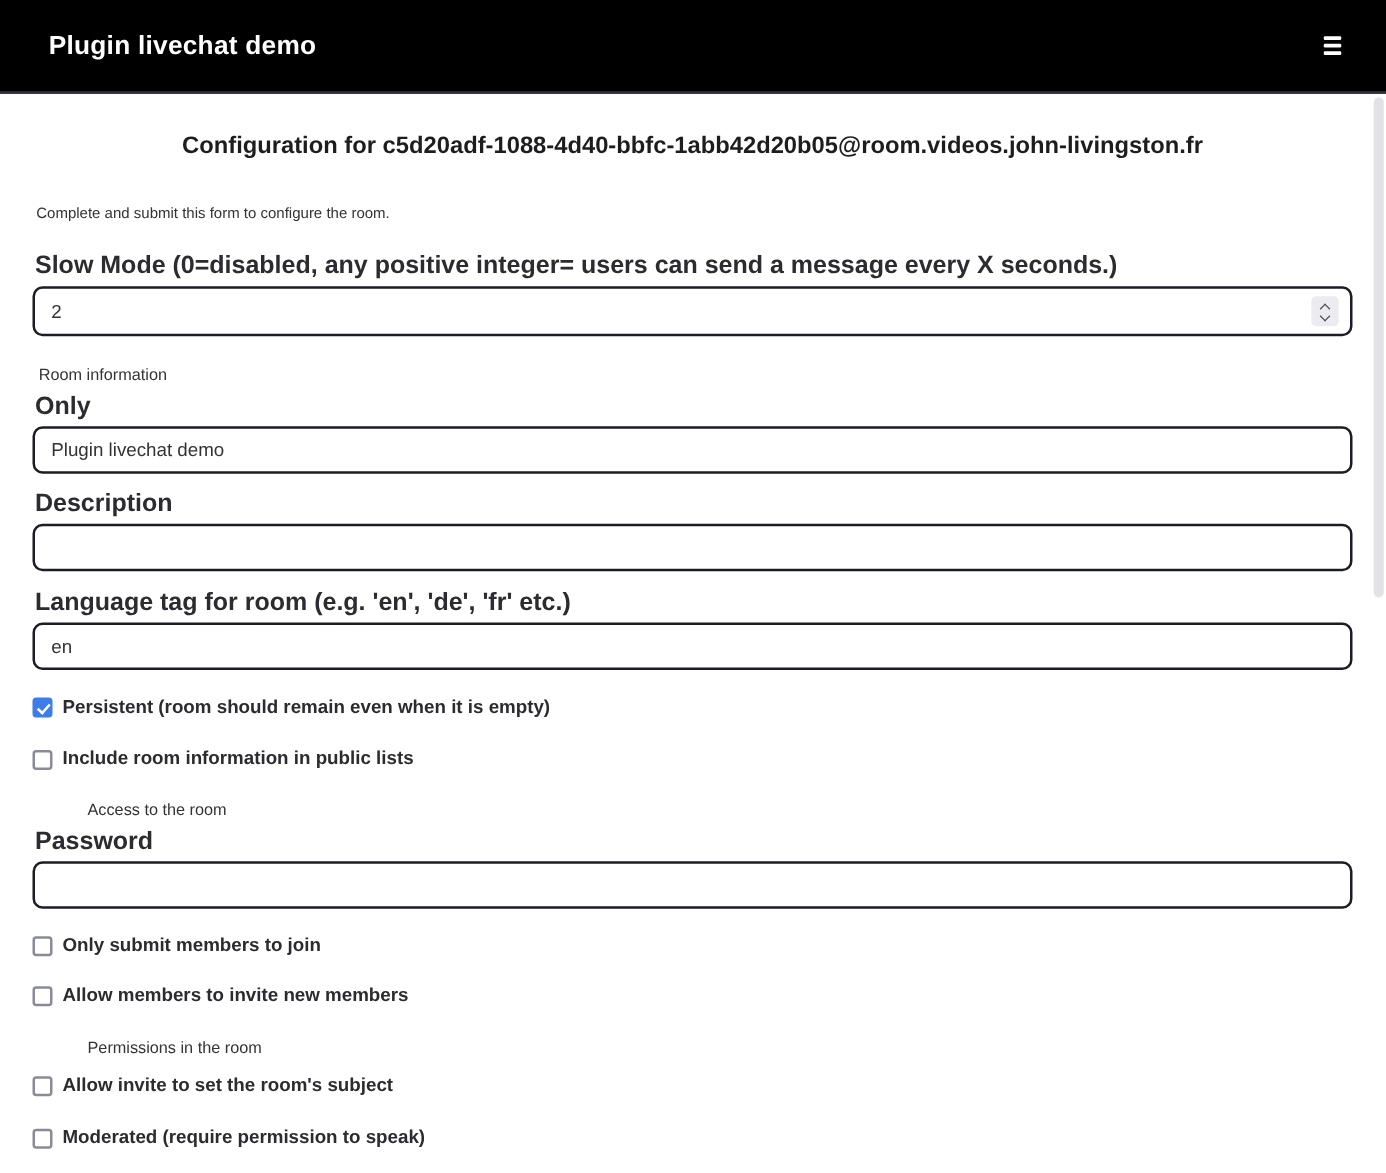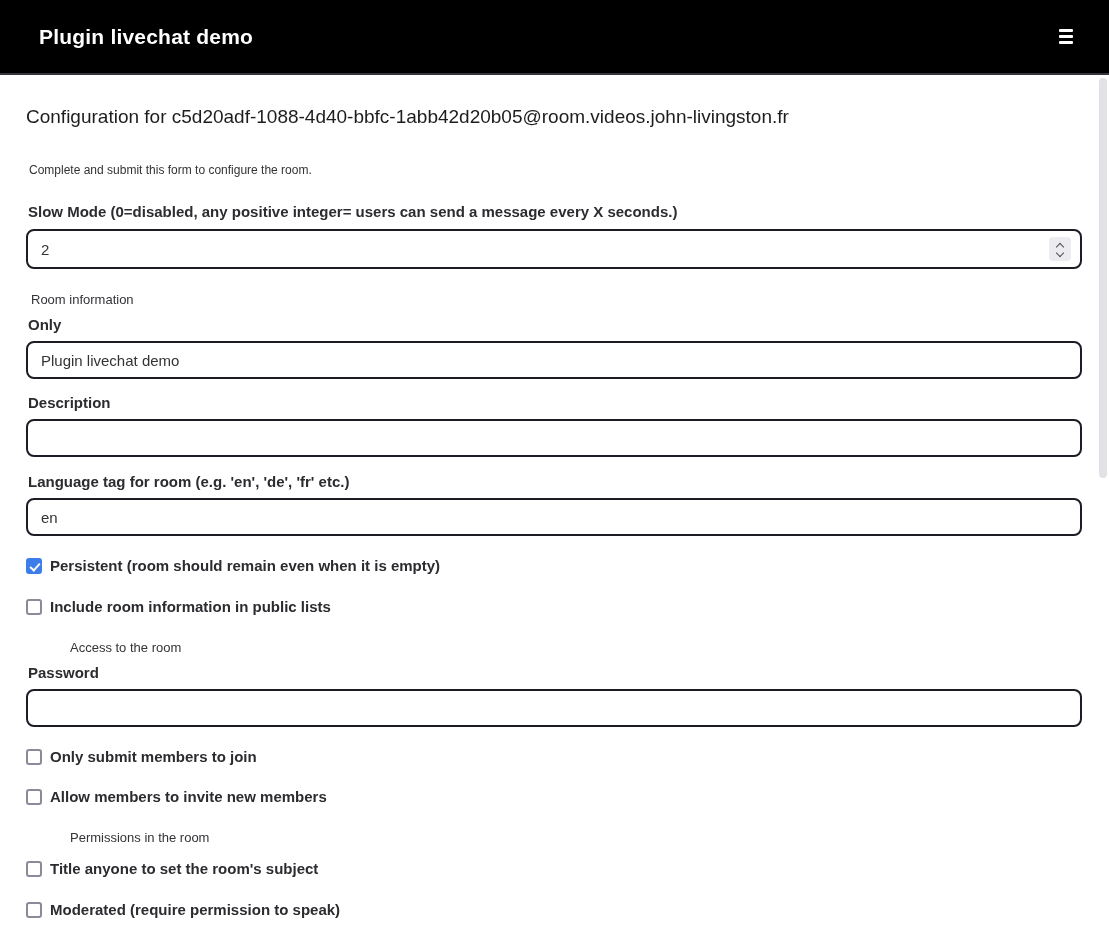--- a/index.html
+++ b/index.html
@@ -12,27 +12,27 @@
     padding:0 36px 0 39px; border-bottom:2px solid #35353d;
   }
   .header-title { color:#ffffff; font-size:21px; font-weight:700; letter-spacing:.2px; }
   .menu-btn { margin-left:auto; background:none; border:none; cursor:pointer;
               display:flex; flex-direction:column; gap:3px; padding:4px 0; }
   .menu-btn .bar { width:14px; height:3px; background:#ffffff; border-radius:1px; }
 
   
   .main { padding:0 27px 0 26px; }
   .page-heading {
-    margin-top:30px; text-align:left; font-size:19px; font-weight:400;
+    margin-top:30px; text-align:center; font-size:19px; font-weight:700;
     color:#1d1d1f; line-height:24px;
   }
   .intro { margin:33px 0 0 3px; font-size:12px; color:#333333; line-height:16px; }
 
   .field-label {
-    display:block; margin:26px 0 0 2px; font-size:15px; font-weight:700;
+    display:block; margin:26px 0 0 2px; font-size:20px; font-weight:700;
     color:#2b2b30; line-height:16px;
   }
   .field-label.tight { margin-top:9px; }
   .field-label.mid   { margin-top:16px; }
 
   .section-label { margin:23px 0 0 5px; font-size:13px; font-weight:400;
                    color:#333338; line-height:16px; }
 
   .text-input {
     display:block; width:100%; height:38px; margin-top:8px;
@@ -65,21 +65,21 @@
     border:2px solid #8a8a99; background:#ffffff; position:relative;
   }
   .cbx.checked { border-color:#3d7de9; background:#3d7de9; }
   .cbx.checked::after {
     content:""; position:absolute; left:4px; top:1px; width:4px; height:8px;
     border-right:2px solid #ffffff; border-bottom:2px solid #ffffff;
     transform:rotate(42deg);
   }
   .cbx-label { margin-left:8px; font-size:15px; font-weight:700; color:#2b2b30; line-height:18px; }
 
-  .mt21 { margin-top:21px; } .mt22 { margin-top:22px; } .mt23 { margin-top:23px; }
+  .mt21 { margin-top:21px; } .mt22 { margin-top:22px; } .mt23 { margin-top:23px;align-items:flex-end; }
   .mt24 { margin-top:24px; } .mt14 { margin-top:14px; }
   .section-label.mt24 { margin-top:24px;margin-left:44px; }
 
   
   .scroll-thumb {
     position:fixed; right:2px; top:78px; width:8px; height:400px;
     background:#e2e2e6; border-radius:4px;
   }
 </style>
 </head>
@@ -142,21 +142,21 @@
 
   <label class="check-row mt22">
     <span class="cbx"></span>
     <span class="cbx-label">Allow members to invite new members</span>
   </label>
 
   <div class="section-label mt24">Permissions in the room</div>
 
   <label class="check-row mt14">
     <span class="cbx"></span>
-    <span class="cbx-label">Title anyone to set the room's subject</span>
+    <span class="cbx-label">Allow invite to set the room's subject</span>
   </label>
 
   <label class="check-row mt23">
     <span class="cbx"></span>
     <span class="cbx-label">Moderated (require permission to speak)</span>
   </label>
 
 </main>
 
 <div class="scroll-thumb"></div>

